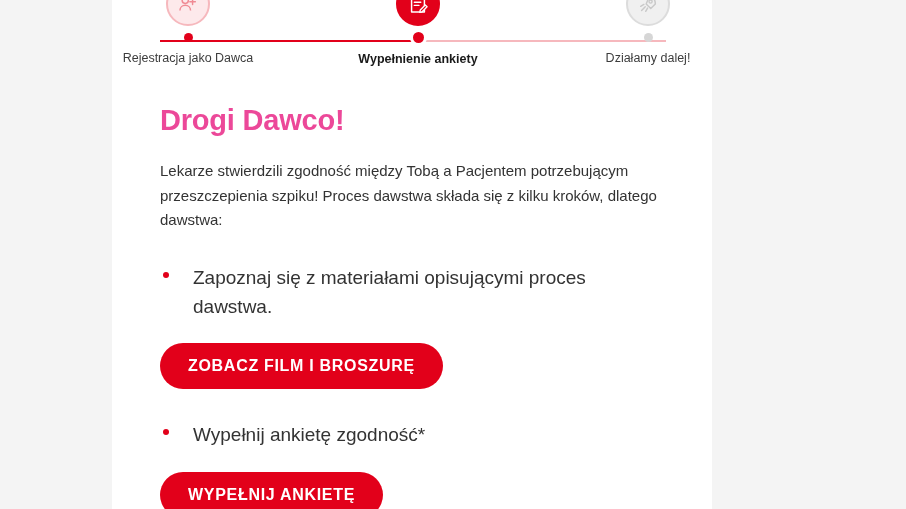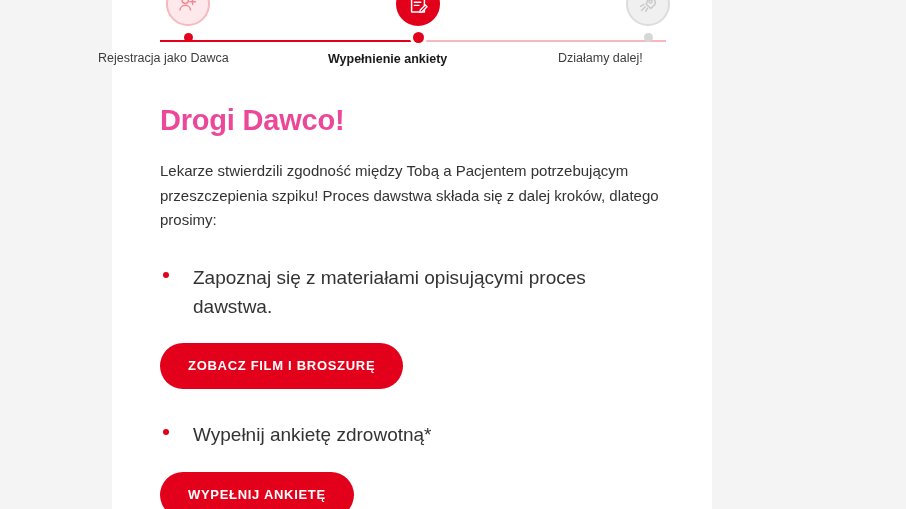--- a/index.html
+++ b/index.html
@@ -47,21 +47,21 @@
     left: 48px;
     top: 40px;
     width: 258px;
     height: 2px;
     background: #e2001a;
   }
   .step {
     position: absolute;
     top: 0;
     width: 180px;
-    text-align: left;
+    text-align: center;
   }
   .step-1 { left: -14px; }
   .step-2 { left: 216px; }
   .step-3 { left: 446px; }
 
   .step-icon {
     width: 44px;
     height: 44px;
     border-radius: 50%;
     margin: -18px auto 0 auto;
@@ -149,21 +149,21 @@
   .cta {
     display: inline-block;
     margin-top: 20px;
     padding: 0 28px;
     height: 46px;
     line-height: 46px;
     border: none;
     border-radius: 23px;
     background: #e2001a;
     color: #ffffff;
-    font-size: 13px;
+    font-size: 16px;
     font-weight: bold;
     letter-spacing: 0.7px;
     font-family: "Liberation Sans", sans-serif;
     cursor: pointer;
   }
   .cta-1 { margin-top: 22px; }
   .cta-2 { margin-top: 22px; }
 </style>
 </head>
 <body>
@@ -207,29 +207,29 @@
             <path d="M14.5 18.5l5.4-5.4 2 2-5.4 5.4-2.6.6z" fill="#e2001a" stroke="#ffffff" stroke-width="1.5" stroke-linejoin="round"></path>
           </svg>
         </div>
         <div class="step-dot dot-active"></div>
         <div class="step-label current">Wypełnienie ankiety</div>
       </div>
     </div>
 
     <div class="body-wrap">
       <h1 class="headline">Drogi Dawco!</h1>
-      <p class="intro">Lekarze stwierdzili zgodność między Tobą a Pacjentem potrzebującym przeszczepienia szpiku! Proces dawstwa składa się z dalej kroków, dlatego prosimy:</p>
+      <p class="intro">Lekarze stwierdzili zgodność między Tobą a Pacjentem potrzebującym przeszczepienia szpiku! Proces dawstwa składa się z kilku kroków, dlatego dawstwa:</p>
 
       <div class="bullet-row">
         <span class="bullet-dot"></span>
         <span class="bullet-text">Zapoznaj się z materiałami opisującymi proces dawstwa.</span>
       </div>
       <button class="cta cta-1">ZOBACZ FILM I BROSZURĘ</button>
 
       <div class="bullet-row">
         <span class="bullet-dot"></span>
-        <span class="bullet-text">Wypełnij ankietę zdrowotną*</span>
+        <span class="bullet-text">Wypełnij ankietę zgodność*</span>
       </div>
       <button class="cta cta-2">WYPEŁNIJ ANKIETĘ</button>
     </div>
 
   </div>
 </div>
 
 </body></html>

